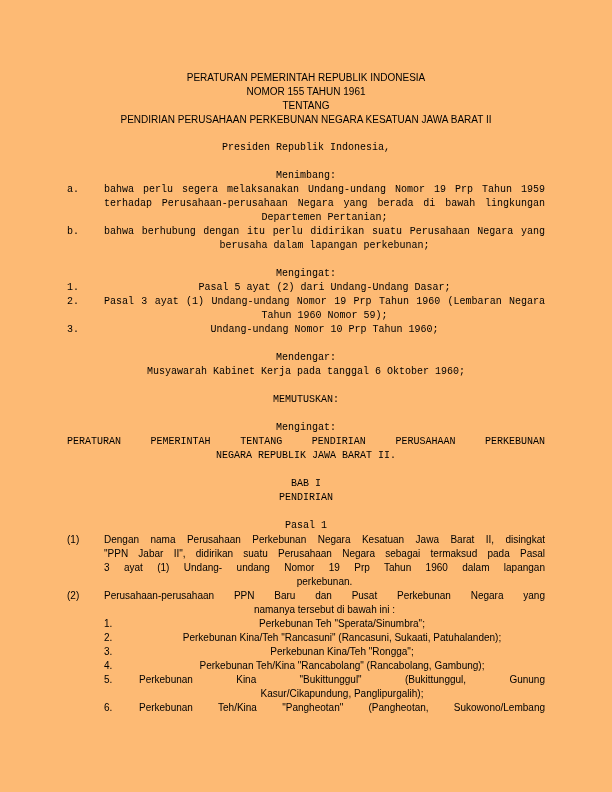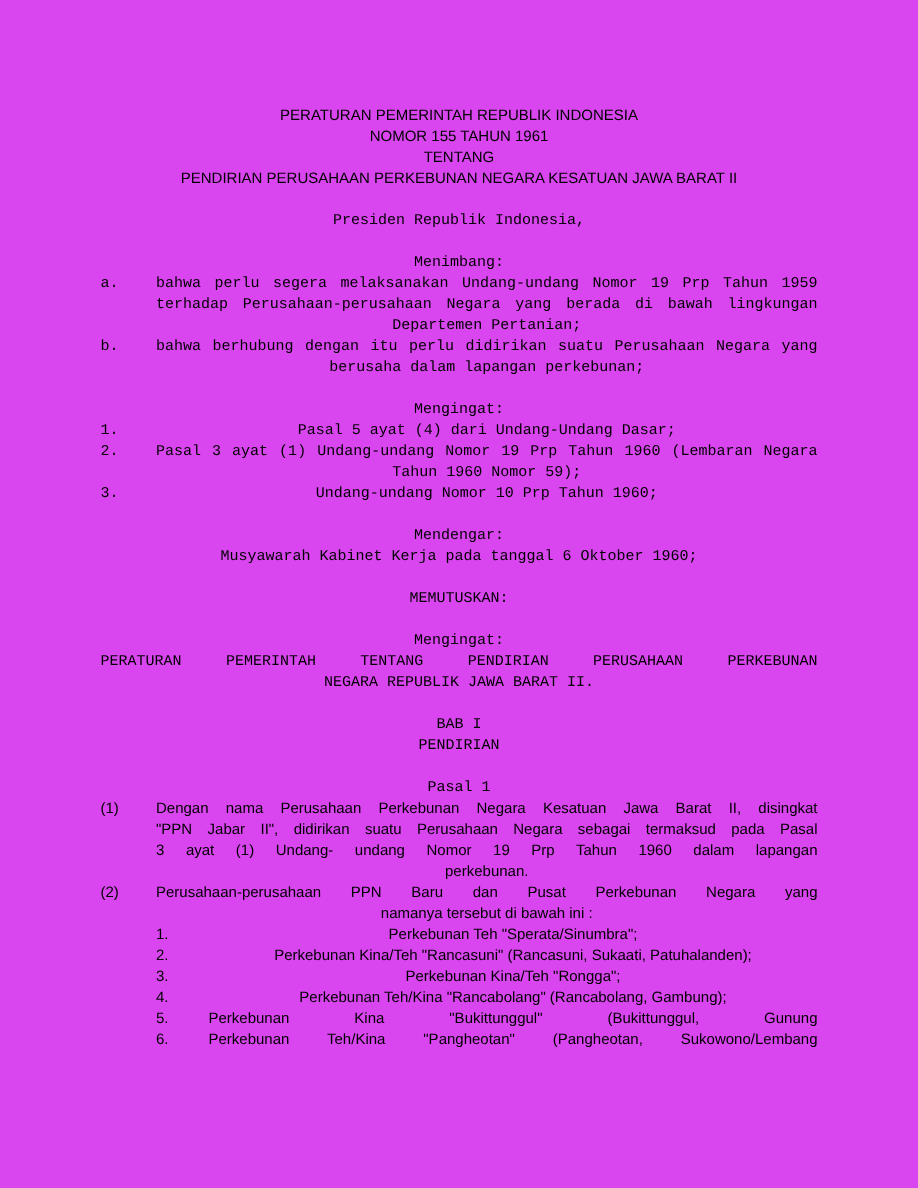--- a/index.html
+++ b/index.html
@@ -1,18 +1,18 @@
 <!DOCTYPE html>
 <html><head>
 <meta charset="utf-8">
 <style>
   html, body { margin: 0; padding: 0; background: #e8e8e8; }
   .page {
     width: 612px; height: 792px;
-    background: #d946ef;
+    background: #fdba74;
     position: relative;
     overflow: hidden;
     font-family: "Liberation Sans", "DejaVu Sans", sans-serif;
     font-size: 10px;
     line-height: 14px;
     color: #000000;
   }
   .content { position: absolute; left: 67px; top: 71px; width: 478px; }
   .center { text-align: center; }
   .gap { margin-top: 14px; font-family: Liberation Mono, monospace; }
@@ -55,21 +55,21 @@
         <span class="marker">b.</span>
         <div class="line jl">bahwa berhubung dengan itu perlu didirikan suatu Perusahaan Negara yang</div>
         <div class="line ll">berusaha dalam lapangan perkebunan;</div>
       </div>
     </div>
 
     <div class="gap">
       <div class="line ll">Mengingat:</div>
       <div class="hang">
         <span class="marker">1.</span>
-        <div class="line ll">Pasal 5 ayat (4) dari Undang-Undang Dasar;</div>
+        <div class="line ll">Pasal 5 ayat (2) dari Undang-Undang Dasar;</div>
       </div>
       <div class="hang">
         <span class="marker">2.</span>
         <div class="line jl">Pasal 3 ayat (1) Undang-undang Nomor 19 Prp Tahun 1960 (Lembaran Negara</div>
         <div class="line ll">Tahun 1960 Nomor 59);</div>
       </div>
       <div class="hang">
         <span class="marker">3.</span>
         <div class="line ll">Undang-undang Nomor 10 Prp Tahun 1960;</div>
       </div>
@@ -120,20 +120,21 @@
         <span class="marker">3.</span>
         <div class="line ll">Perkebunan Kina/Teh "Rongga";</div>
       </div>
       <div class="sub">
         <span class="marker">4.</span>
         <div class="line ll">Perkebunan Teh/Kina "Rancabolang" (Rancabolang, Gambung);</div>
       </div>
       <div class="sub">
         <span class="marker">5.</span>
         <div class="line jl">Perkebunan Kina "Bukittunggul" (Bukittunggul, Gunung</div>
+        <div class="line ll">Kasur/Cikapundung, Panglipurgalih);</div>
       </div>
       <div class="sub">
         <span class="marker">6.</span>
         <div class="line jl">Perkebunan Teh/Kina "Pangheotan" (Pangheotan, Sukowono/Lembang</div>
       </div>
     </div>
 
   </div>
 </div>
 

